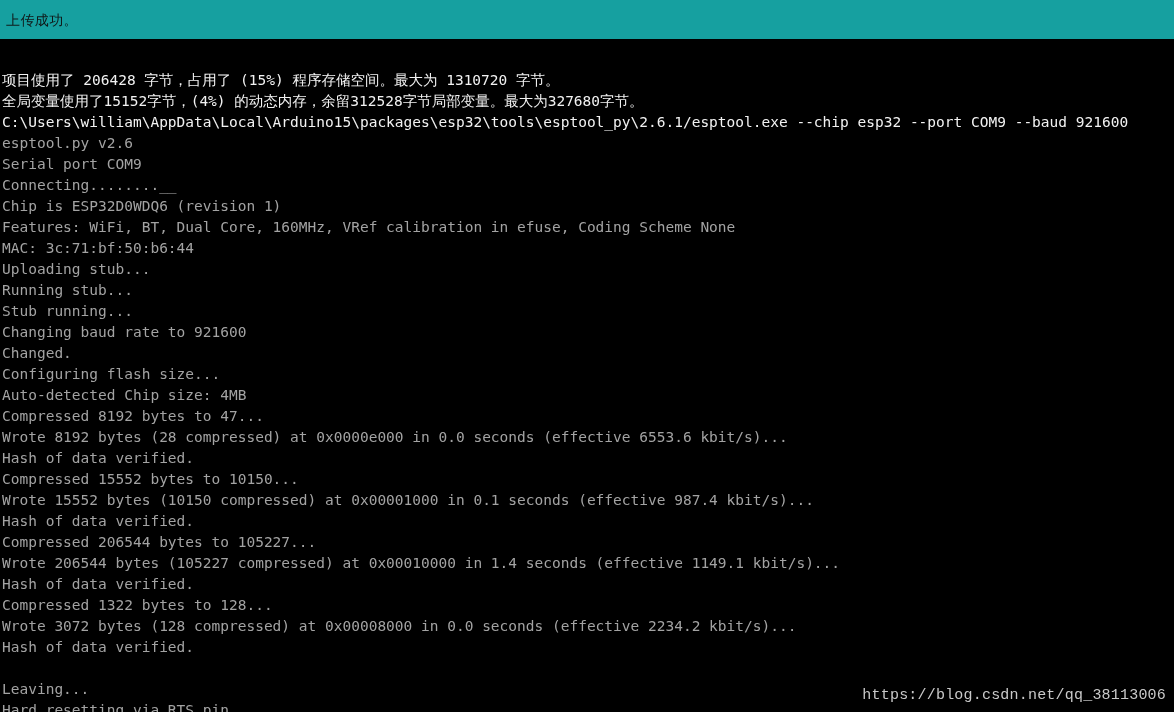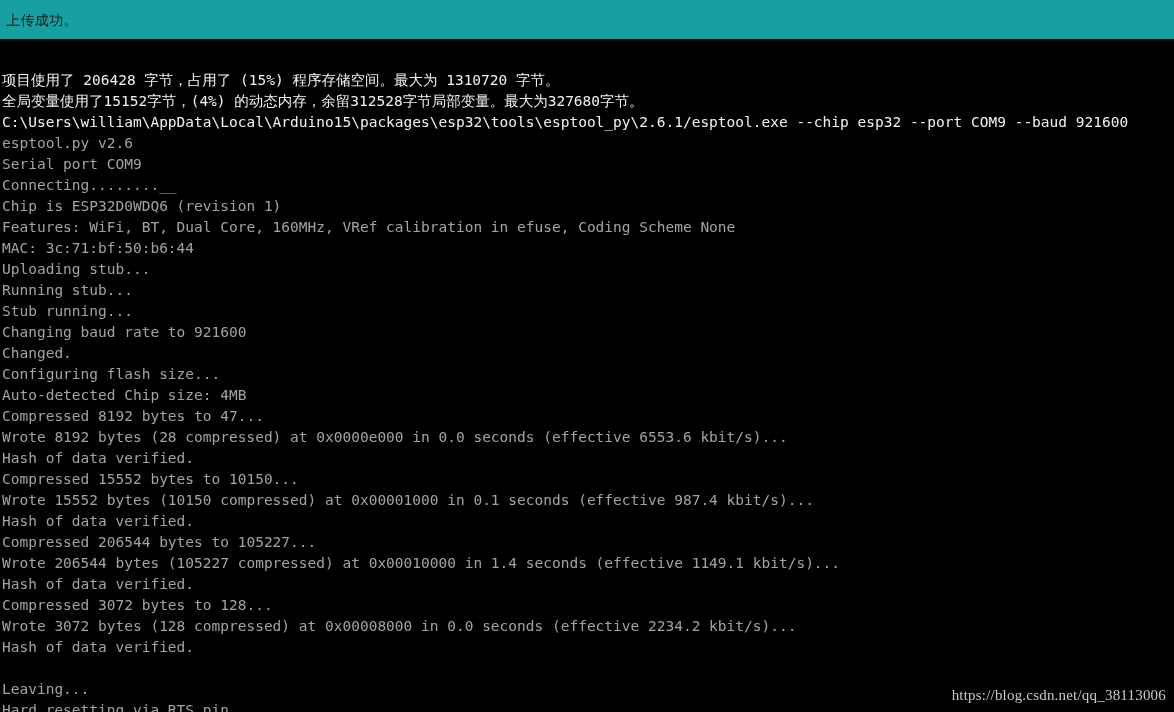--- a/index.html
+++ b/index.html
@@ -60,21 +60,21 @@
   }
   .console-line.blank {
     color: transparent;
   }
 
   
   #watermark {
     position: absolute;
     right: 8px;
     bottom: 8px;
-    font-family: Liberation Serif, serif;
+    font-family: Liberation Mono, monospace;
     font-size: 15px;
     color: #c9c9c9;
     letter-spacing: 0.2px;
     pointer-events: none;
   }
 </style>
 </head>
 <body>
 
 <div id="status-bar">
@@ -101,21 +101,21 @@
     <div class="console-line err">Auto-detected Chip size: 4MB</div>
     <div class="console-line err">Compressed 8192 bytes to 47...</div>
     <div class="console-line err">Wrote 8192 bytes (28 compressed) at 0x0000e000 in 0.0 seconds (effective 6553.6 kbit/s)...</div>
     <div class="console-line err">Hash of data verified.</div>
     <div class="console-line err">Compressed 15552 bytes to 10150...</div>
     <div class="console-line err">Wrote 15552 bytes (10150 compressed) at 0x00001000 in 0.1 seconds (effective 987.4 kbit/s)...</div>
     <div class="console-line err">Hash of data verified.</div>
     <div class="console-line err">Compressed 206544 bytes to 105227...</div>
     <div class="console-line err">Wrote 206544 bytes (105227 compressed) at 0x00010000 in 1.4 seconds (effective 1149.1 kbit/s)...</div>
     <div class="console-line err">Hash of data verified.</div>
-    <div class="console-line err">Compressed 3072 bytes to 128...</div>
+    <div class="console-line err">Compressed 1322 bytes to 128...</div>
     <div class="console-line err">Wrote 3072 bytes (128 compressed) at 0x00008000 in 0.0 seconds (effective 2234.2 kbit/s)...</div>
     <div class="console-line err">Hash of data verified.</div>
     <div class="console-line blank"> </div>
     <div class="console-line err">Leaving...</div>
     <div class="console-line err">Hard resetting via RTS pin...</div>
   </div>
 
 <div id="watermark">https://blog.csdn.net/qq_38113006</div>
 
 </body></html>

